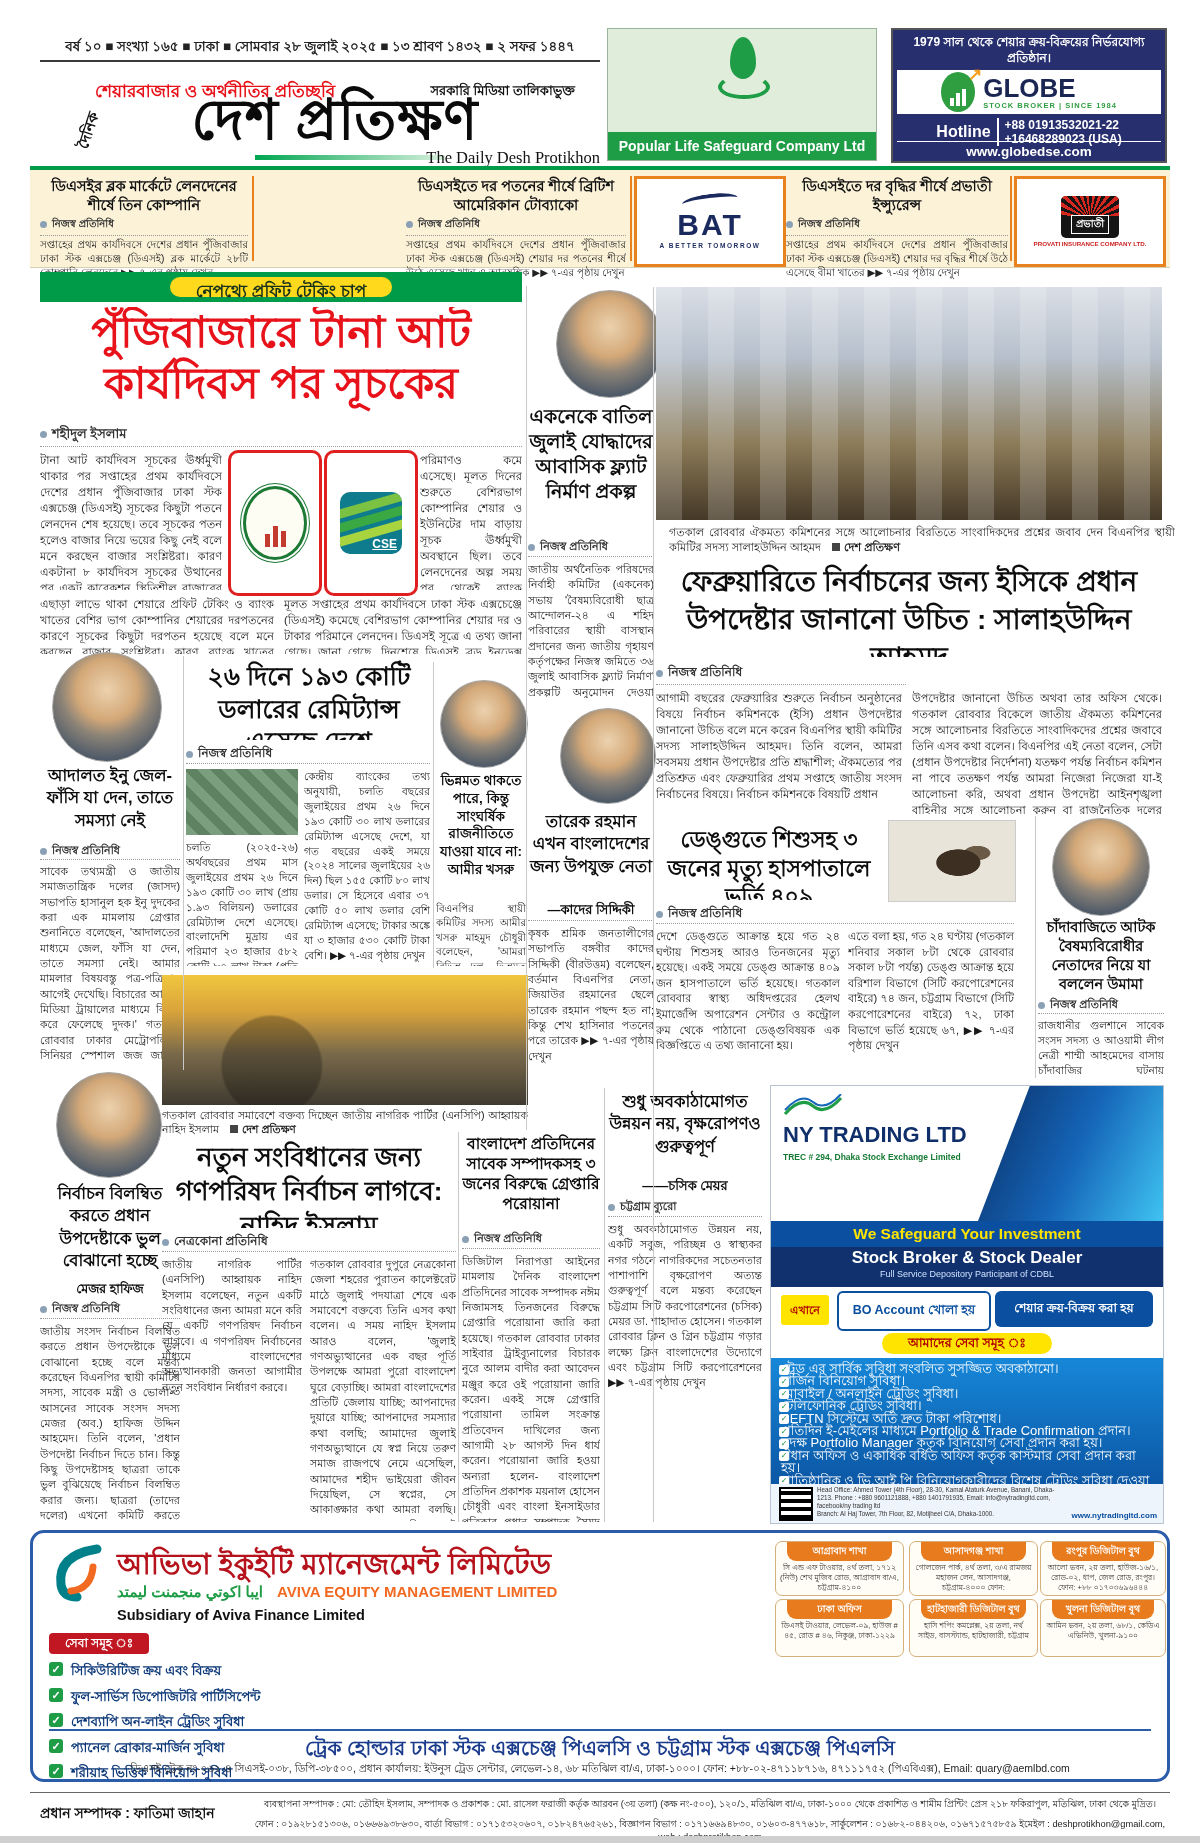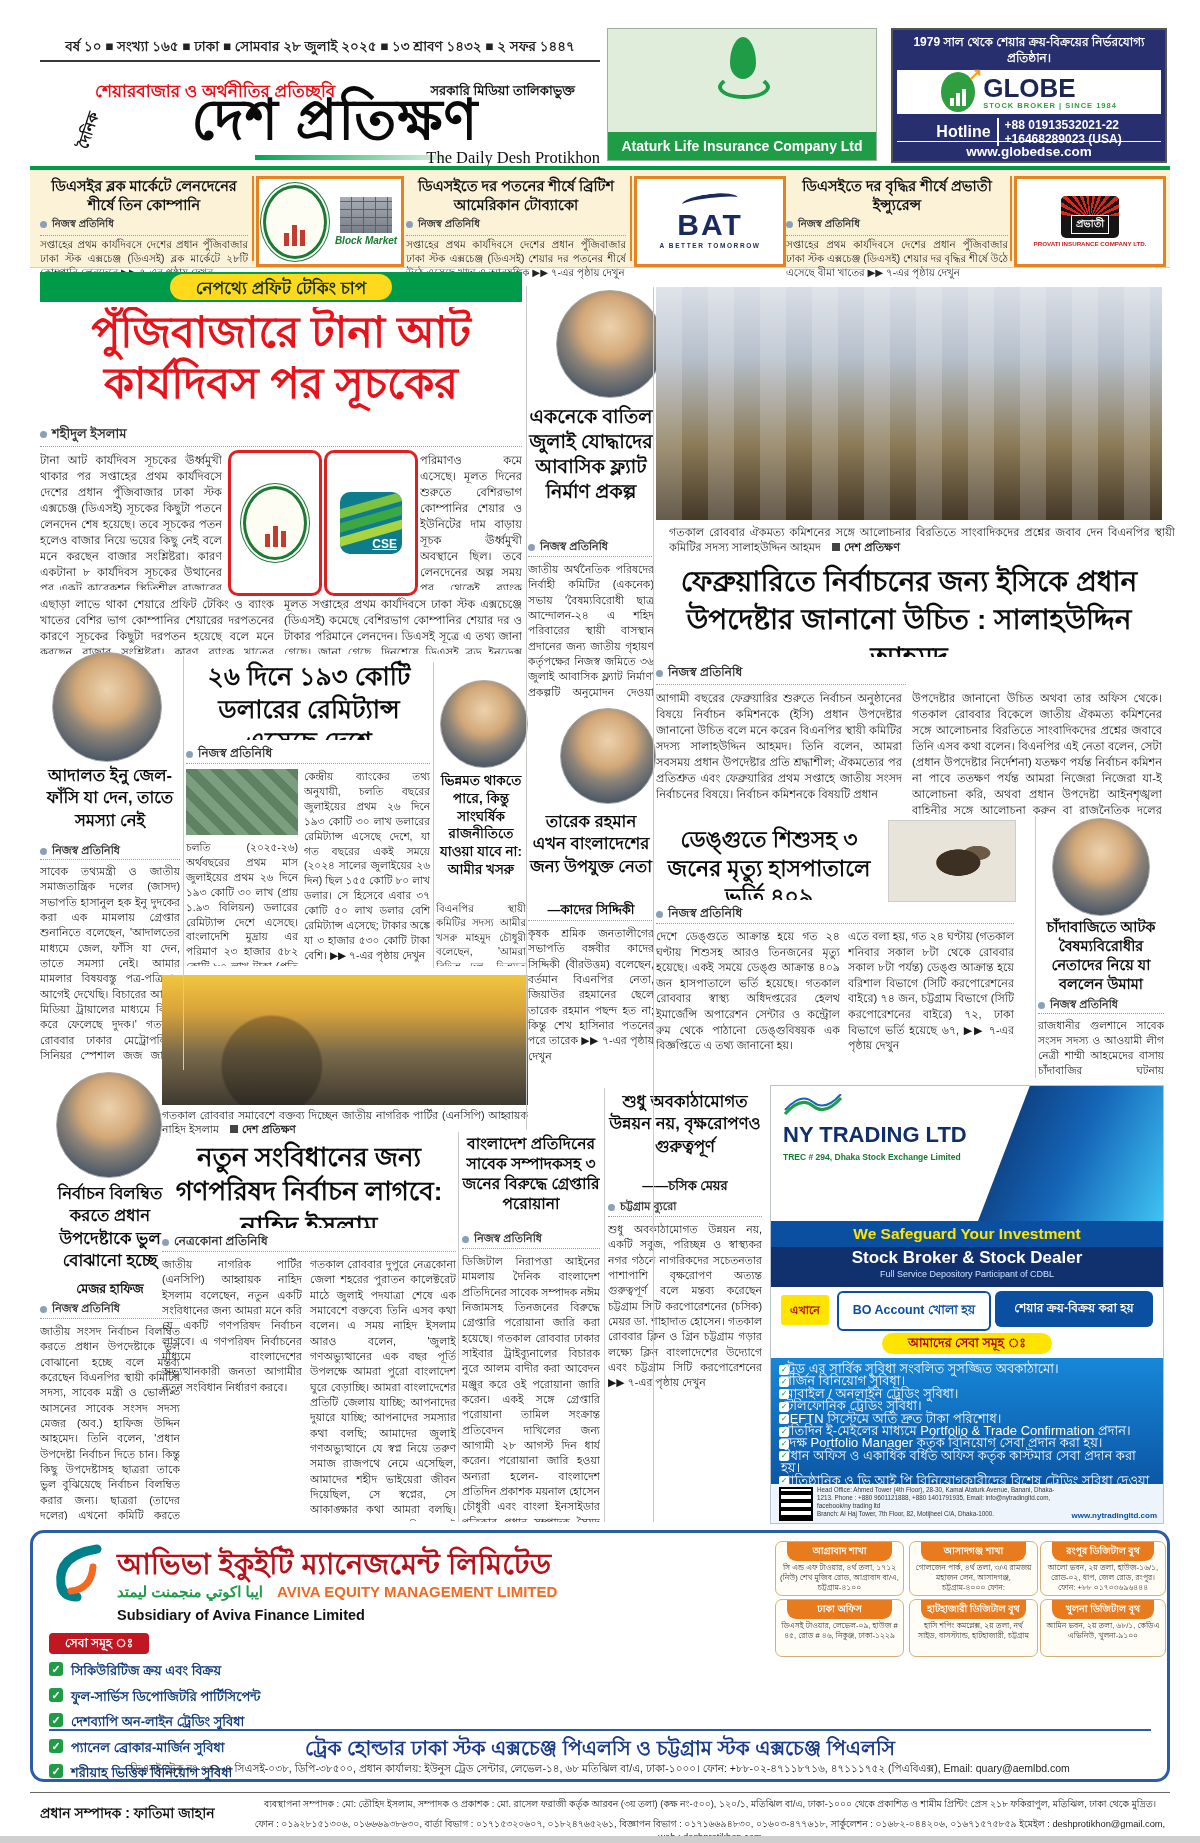--- a/index.html
+++ b/index.html
@@ -83,21 +83,21 @@
   <div class="abs" style="left:70px;top:118px;font-size:15px;font-weight:bold;transform:rotate(-72deg);color:#111;">দৈনিক</div>
   <div class="abs" style="left:95px;top:92px;width:480px;text-align:center;font-size:56px;font-weight:bold;color:#0a0a0a;letter-spacing:1px;line-height:1;">দেশ প্রতিক্ষণ</div>
   <div class="abs" style="left:255px;top:155px;width:190px;height:5px;background:linear-gradient(90deg,#00a651,#d8f0dd);"></div>
   <div class="abs" style="left:375px;top:148px;width:225px;text-align:right;font-size:16.5px;font-family:'Liberation Serif',serif;color:#111;">The Daily Desh Protikhon</div>
 
   <div class="abs" style="left:607px;top:28px;width:268px;height:131px;background:#DFEDDA;border:1px solid #9ab39a;">
     <div class="plic-logo" style="position:absolute;left:104px;top:8px;">
       <div class="plic-leaf"></div>
         <div class="plic-base"></div>
     </div>
-    <div class="abs" style="left:0;bottom:0;width:100%;height:28px;background:#1E9C46;color:#fff;font-weight:bold;font-size:14px;text-align:center;line-height:28px;">Ataturk Life Insurance Company Ltd</div>
+    <div class="abs" style="left:0;bottom:0;width:100%;height:28px;background:#1E9C46;color:#fff;font-weight:bold;font-size:14px;text-align:center;line-height:28px;">Popular Life Safeguard Company Ltd</div>
   </div>
 
   <div class="abs" style="left:891px;top:28px;width:272px;height:131px;background:#272F6E;border:2px solid #555;">
     <div class="abs" style="left:4px;top:4px;width:264px;font-size:12px;font-weight:bold;color:#fff;text-align:center;line-height:1.35;">1979 সাল থেকে শেয়ার ক্রয়-বিক্রয়ের নির্ভরযোগ্য প্রতিষ্ঠান।</div>
     <div class="abs" style="left:4px;top:40px;width:264px;height:44px;background:#fff;display:flex;align-items:center;justify-content:center;gap:8px;">
       <div class="globe-icon">
           <i></i>
           <i></i>
           <i></i>
         </div>
@@ -121,31 +121,20 @@
 
   <div class="abs" style="left:40px;top:177px;width:208px;">
     <div class="tz-title">ডিএসইর ব্লক মার্কেটে লেনদেনের শীর্ষে তিন কোম্পানি</div>
     <div class="byline" style="font-size:10px;margin-top:2px;">
         <span class="byl-dot"></span>
         <span>নিজস্ব প্রতিনিধি</span>
       </div>
     <div style="border-top:1.5px dotted #999;margin:2px 0;"></div>
     <div class="tz-body" style="height:44px;">সপ্তাহের প্রথম কার্যদিবসে দেশের প্রধান পুঁজিবাজার ঢাকা স্টক এক্সচেঞ্জ (ডিএসই) ব্লক মার্কেটে ২৮টি কোম্পানি লেনদেনে ▶▶ ৭-এর পৃষ্ঠায় দেখুন</div>
   </div>
-  <div class="abs tz-box" style="left:256px;top:176px;width:142px;height:85px;flex-direction:row;gap:8px;">
-    <div class="dse-logo">
-        <i></i>
-        <i></i>
-        <i></i>
-      </div>
-    <div style="display:flex;flex-direction:column;align-items:center;gap:2px;">
-      <div class="bricks"></div>
-      <div class="bm-label">Block Market</div>
-    </div>
-  </div>
   <div class="orule" style="left:252px;top:176px;height:85px;"></div>
 
   <div class="abs" style="left:406px;top:177px;width:220px;">
     <div class="tz-title">ডিএসইতে দর পতনের শীর্ষে ব্রিটিশ আমেরিকান টোব্যাকো</div>
     <div class="byline" style="font-size:10px;margin-top:2px;">
         <span class="byl-dot"></span>
         <span>নিজস্ব প্রতিনিধি</span>
       </div>
     <div style="border-top:1.5px dotted #999;margin:2px 0;"></div>
     <div class="tz-body" style="height:44px;">সপ্তাহের প্রথম কার্যদিবসে দেশের প্রধান পুঁজিবাজার ঢাকা স্টক এক্সচেঞ্জ (ডিএসই) শেয়ার দর পতনের শীর্ষে উঠে এসেছে খাদ্য ও আনুষঙ্গিক ▶▶ ৭-এর পৃষ্ঠায় দেখুন</div>
@@ -169,21 +158,21 @@
   <div class="abs tz-box" style="left:1014px;top:176px;width:146px;height:85px;">
     <div class="prov-box">
       <div class="prov-rays"></div>
       <div class="prov-label">প্রভাতী</div>
     </div>
     <div class="prov-sub">PROVATI INSURANCE COMPANY LTD.</div>
   </div>
   <div class="orule" style="left:1010px;top:176px;height:85px;"></div>
 
   <div class="abs" style="left:40px;top:272px;width:482px;height:30px;background:#009B48;display:flex;align-items:center;justify-content:center;">
-    <div style="background:#FFD91C;border-radius:16px;padding:0 26px;height:26px;line-height:30px;font-size:17px;font-weight:bold;color:#17321a;">নেপথ্যে প্রফিট টেকিং চাপ</div>
+    <div style="background:#FFD91C;border-radius:16px;padding:0 26px;height:20px;line-height:30px;font-size:17px;font-weight:bold;color:#17321a;">নেপথ্যে প্রফিট টেকিং চাপ</div>
   </div>
   <div class="abs hl hl-xxl" style="left:40px;top:307px;width:482px;height:106px;overflow:hidden;">পুঁজিবাজারে টানা আট কার্যদিবস পর সূচকের কারেকশন</div>
   <div class="abs byline" style="left:40px;top:424px;font-size:13px;">
     <span class="byl-dot"></span>
       <span>শহীদুল ইসলাম</span>
   </div>
   <div class="dotrule" style="left:40px;top:446px;width:482px;"></div>
   <div class="abs body-txt" style="left:40px;top:452px;width:182px;height:138px;">টানা আট কার্যদিবস সূচকের ঊর্ধ্বমুখী থাকার পর সপ্তাহের প্রথম কার্যদিবসে দেশের প্রধান পুঁজিবাজার ঢাকা স্টক এক্সচেঞ্জ (ডিএসই) সূচকের কিছুটা পতনে লেনদেন শেষ হয়েছে। তবে সূচকের পতন হলেও বাজার নিয়ে ভয়ের কিছু নেই বলে মনে করছেন বাজার সংশ্লিষ্টরা। কারণ একটানা ৮ কার্যদিবস সূচকের উত্থানের পর একটু কারেকশন স্থিতিশীল বাজারের লক্ষণ।</div>
   <div class="abs" style="left:228px;top:450px;width:88px;height:140px;border:3px solid #E02020;border-radius:10px;display:flex;align-items:center;justify-content:center;">
     <div class="dse-logo">

